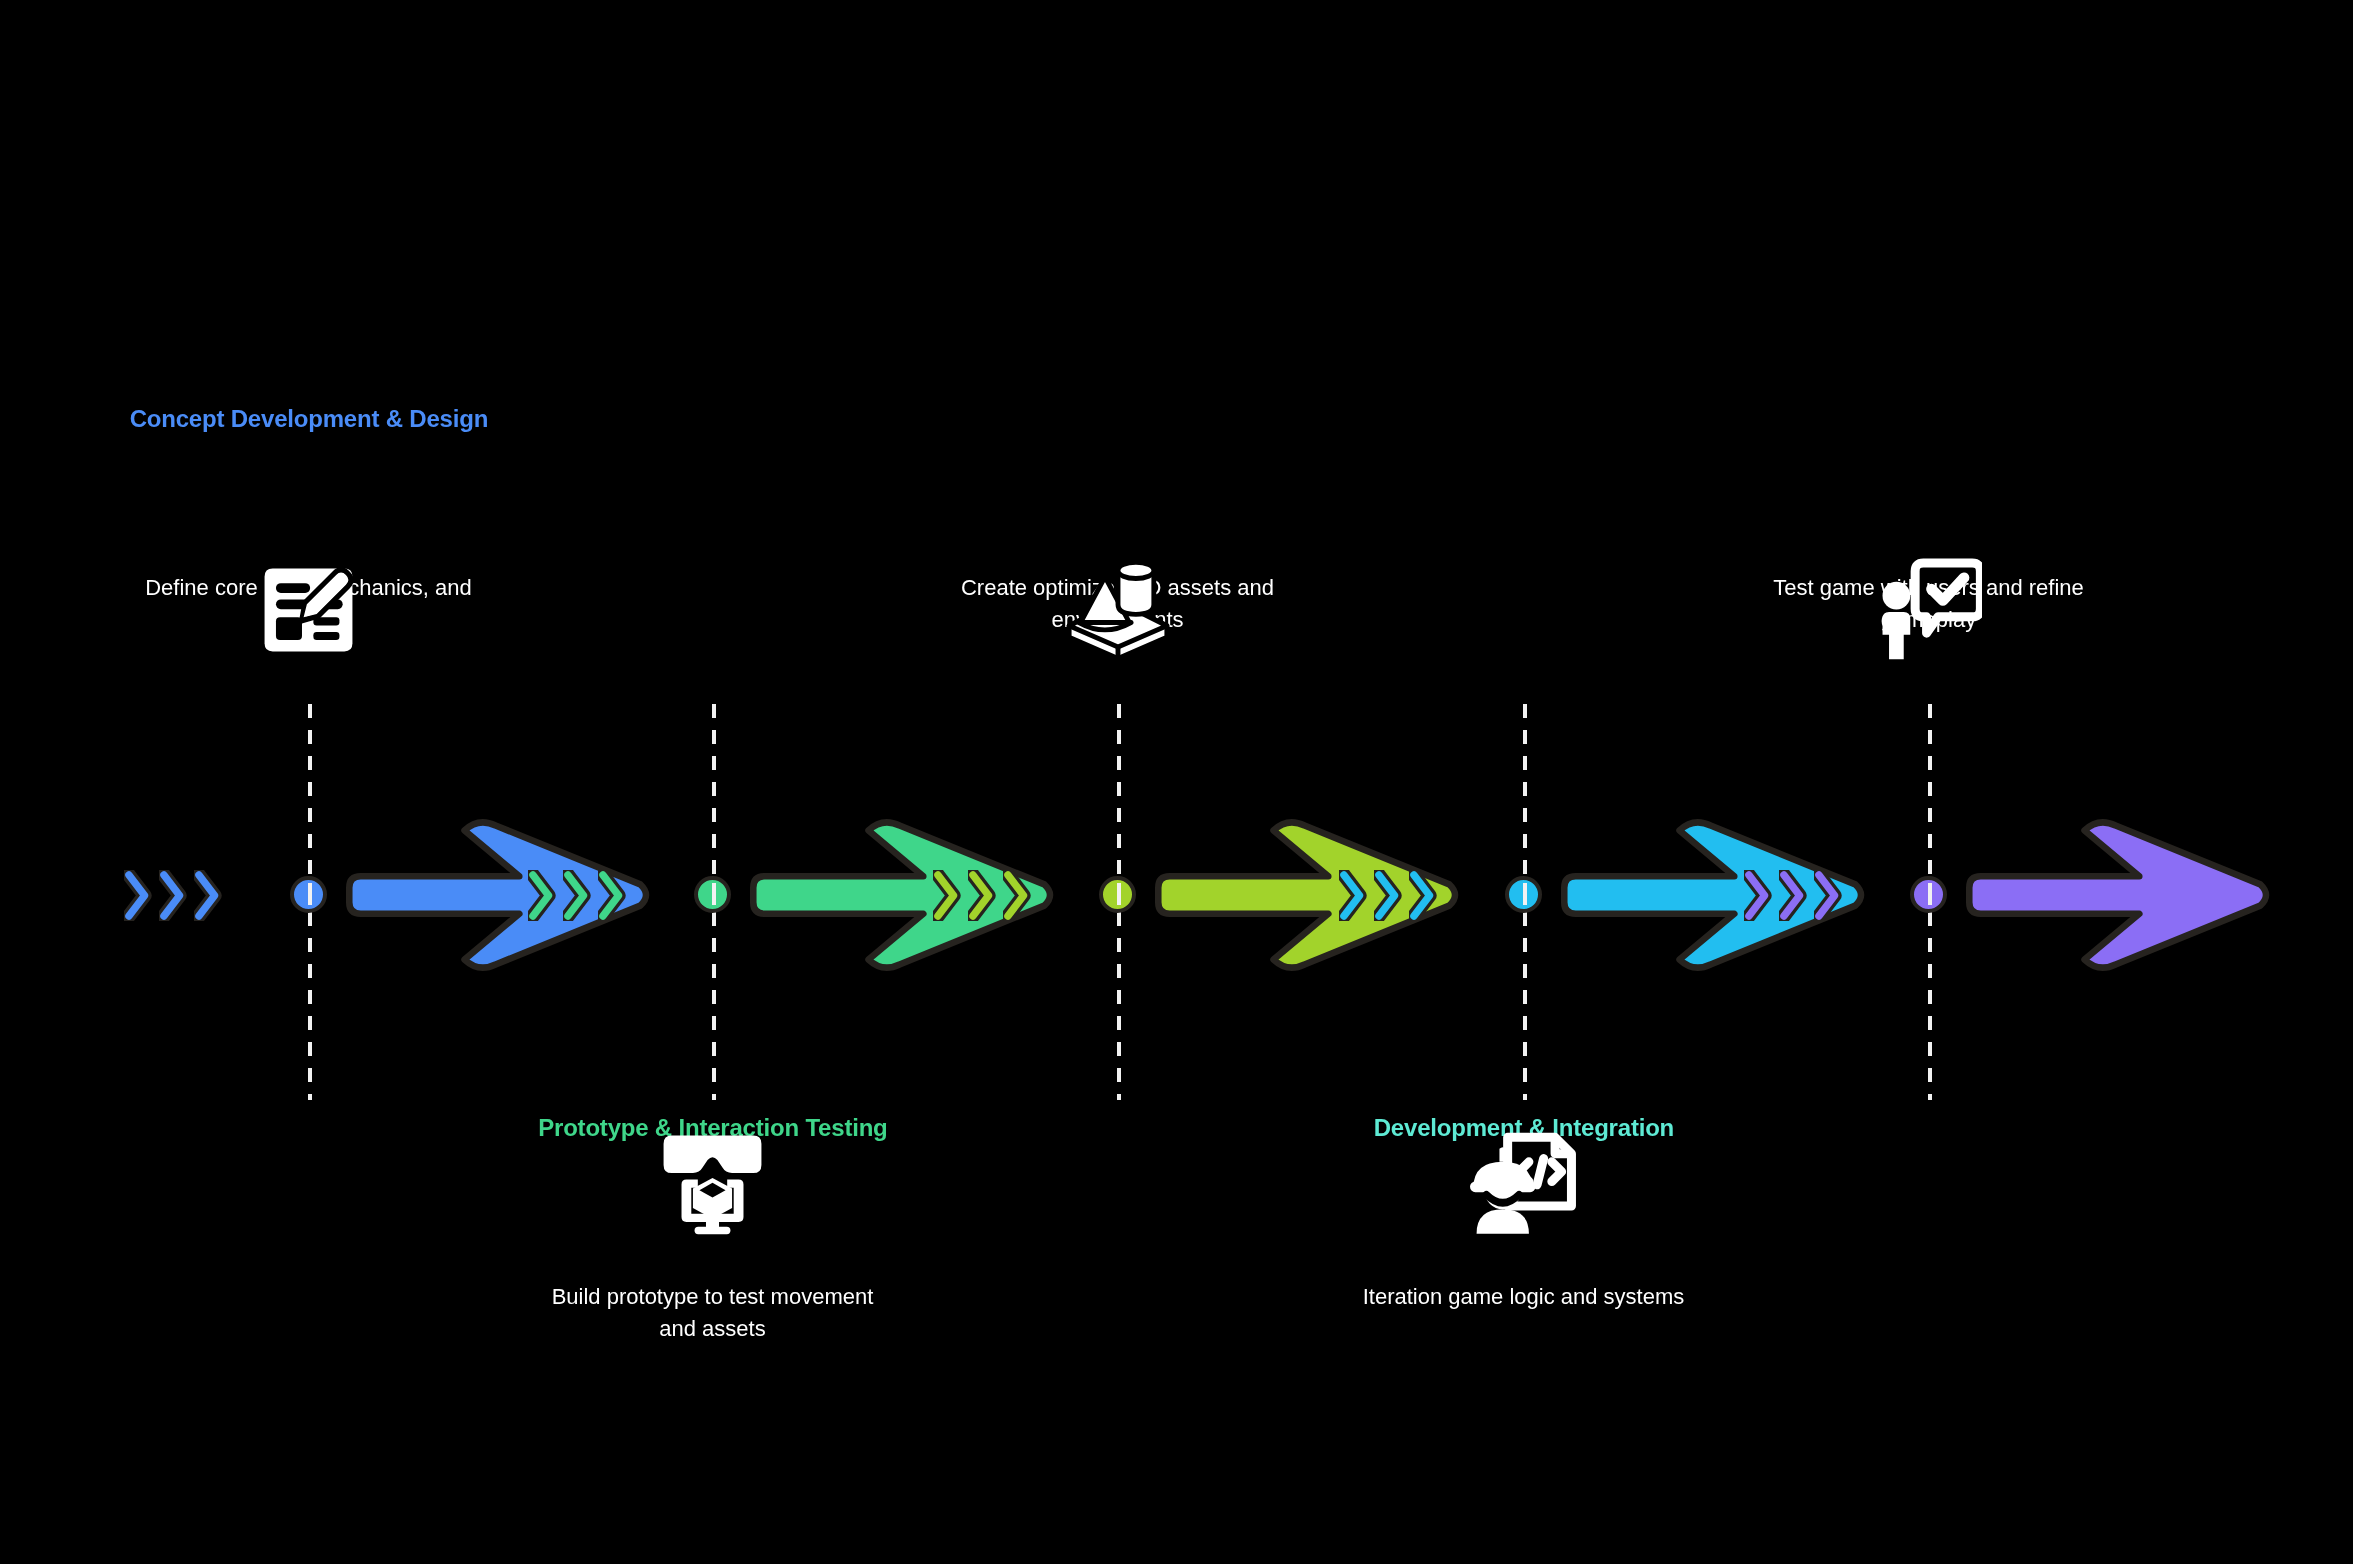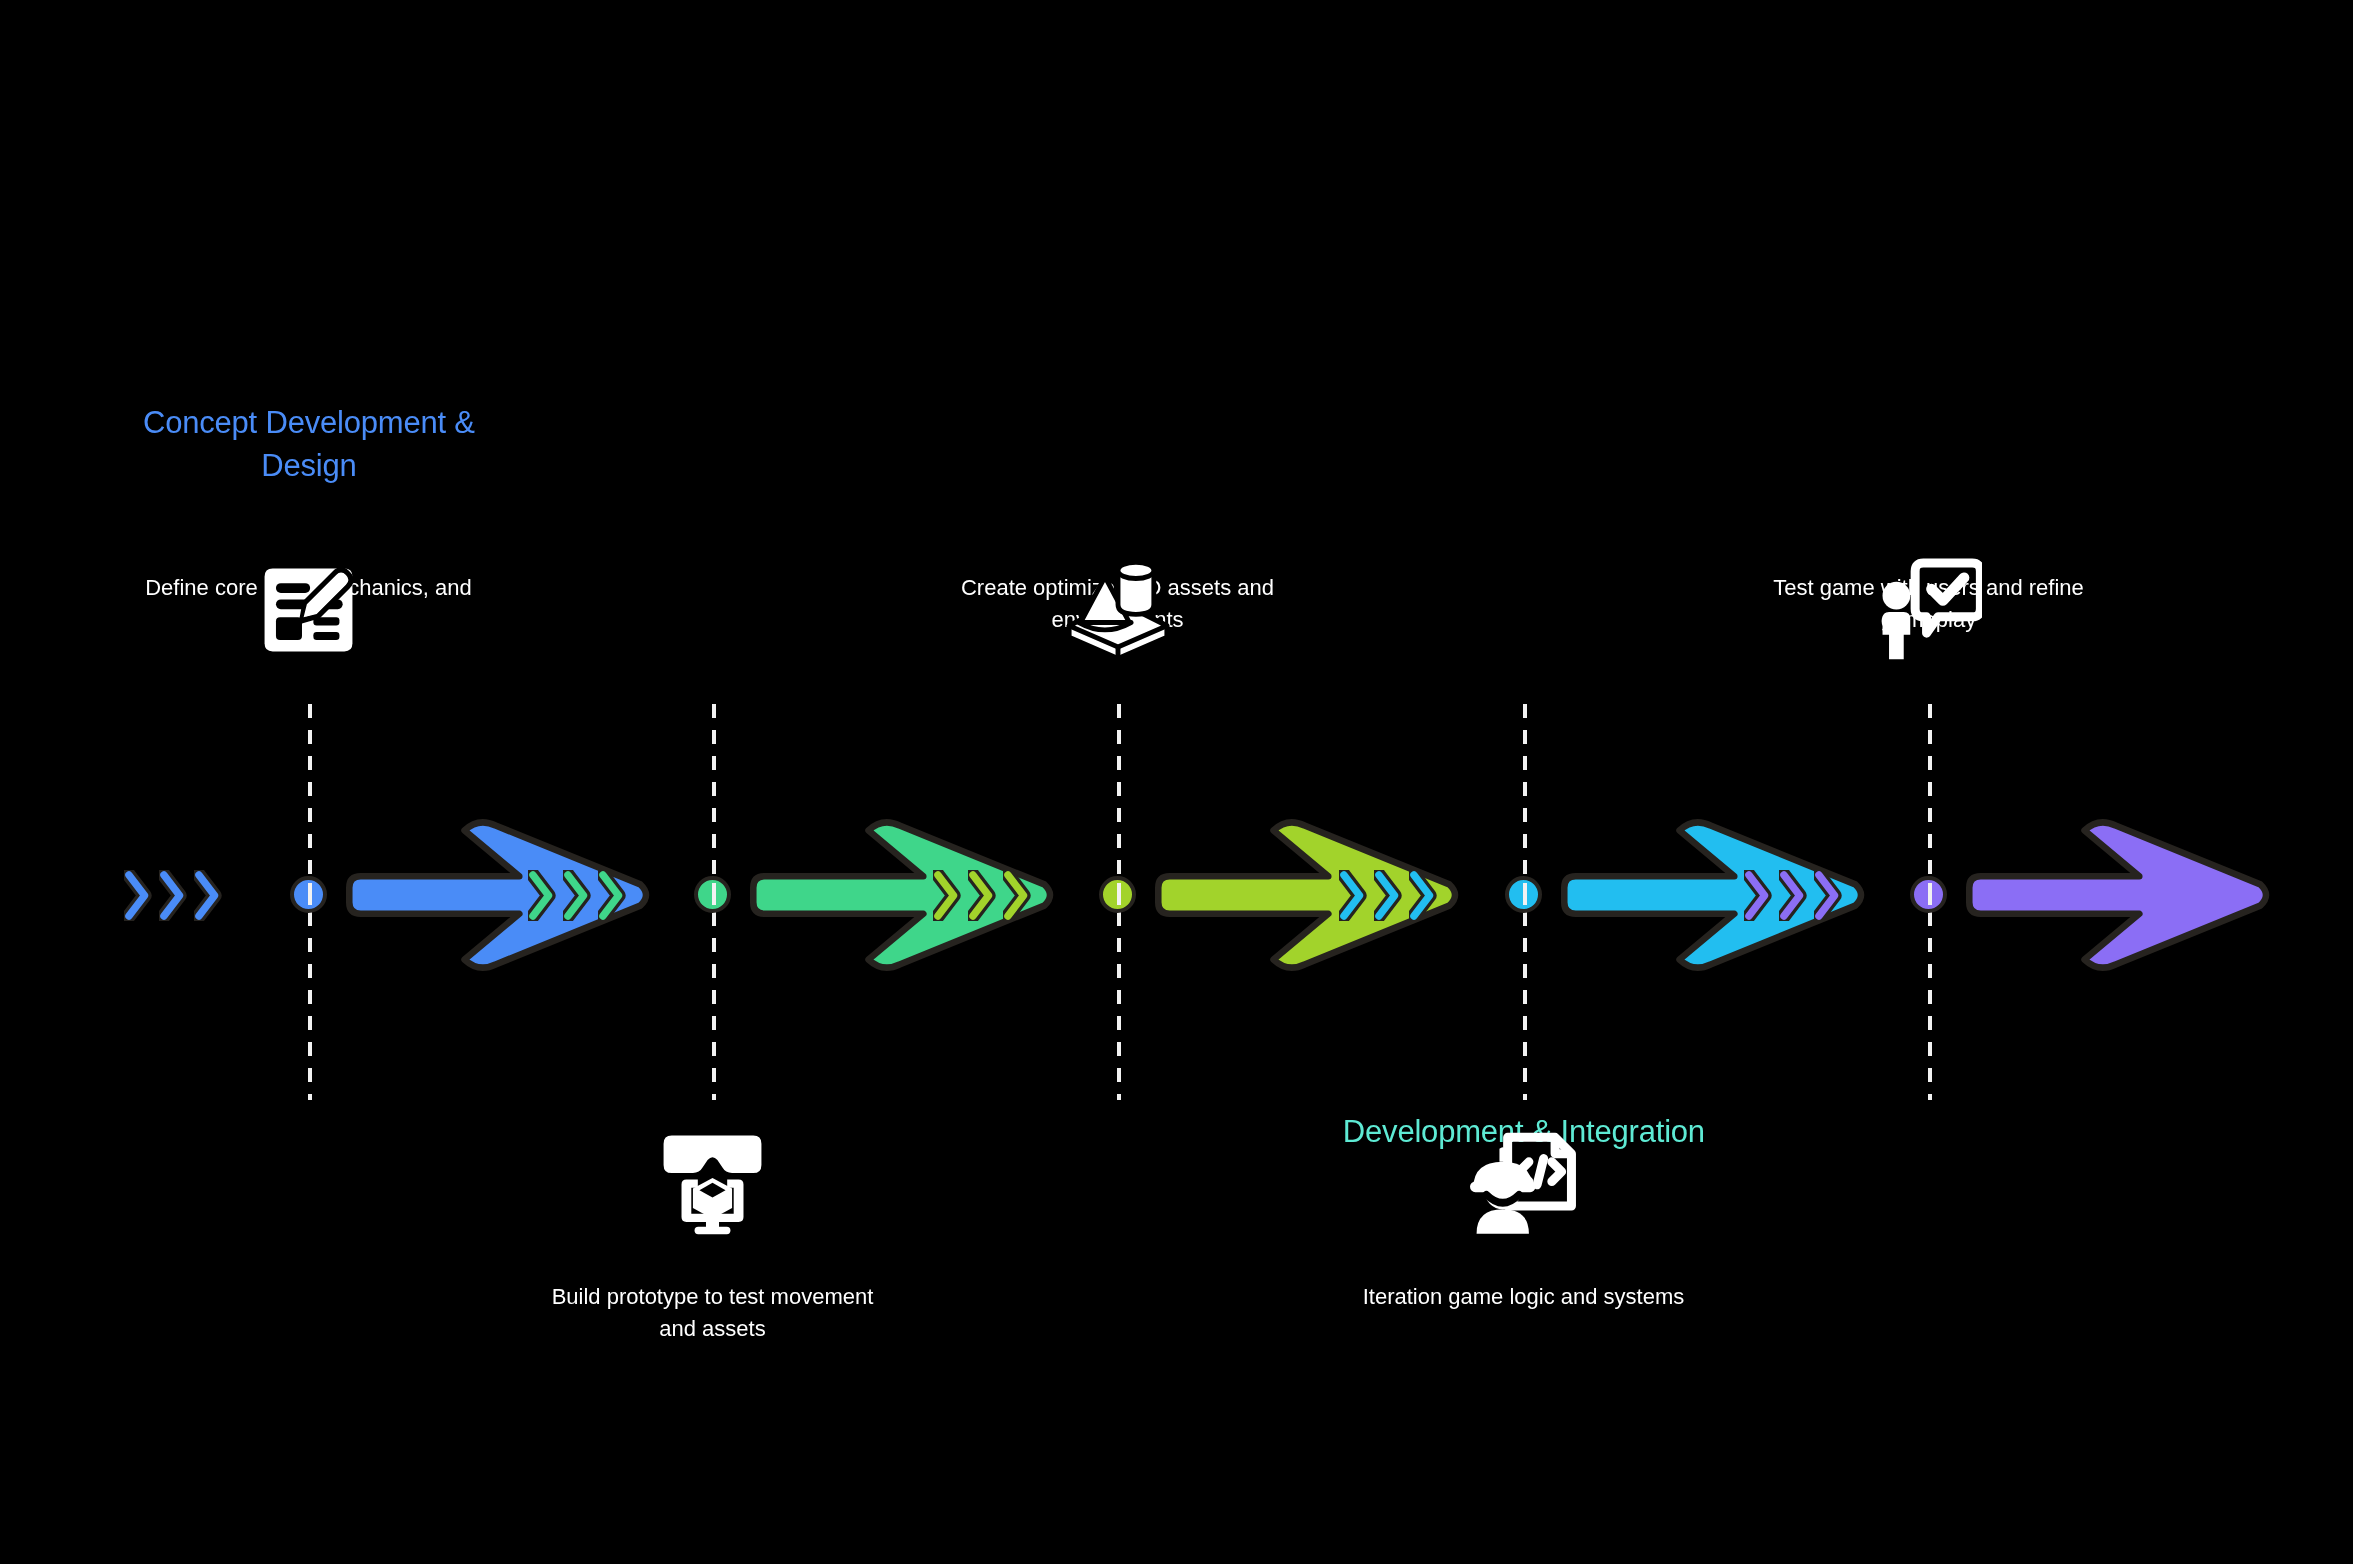--- a/index.html
+++ b/index.html
@@ -98,22 +98,22 @@
     height: 152px;
   }
   .big-arrow svg { display: block; width: 100%; height: 100%; }
 
   
   .title {
     position: absolute;
     left: 4.9px;
     width: 396px;
     text-align: center;
-    font-size: 31px;
-    font-weight: 400;
+    font-size: 24px;
+    font-weight: 700;
     line-height: 1.38;
     letter-spacing: -0.2px;
   }
   .desc {
     position: absolute;
     left: 29px;
     width: 347px;
     text-align: center;
     font-size: 22px;
     font-weight: 400;
@@ -191,20 +191,21 @@
         <rect x="24" y="68" width="32" height="28" rx="5" fill="#000000"></rect>
         <rect x="70" y="68" width="32" height="10" rx="4" fill="#000000"></rect>
         <rect x="70" y="86" width="32" height="10" rx="4" fill="#000000"></rect>
         <path d="M60 50 L96 14 Q104 6 112 14 Q120 22 112 30 L76 66 L56 72 Z" fill="#ffffff" stroke="#000000" stroke-width="7" stroke-linejoin="round"></path>
         <path d="M62 52 L98 16 Q104 10 110 16 Q116 22 110 28 L74 64 L58 68 Z" fill="#ffffff"></path>
       </svg>
     </div>
   </div>
 
   <div class="step bottom" style="left:510px">
+    <div class="title" style="color: rgb(63, 214, 138);">Prototype &amp; Interaction Testing</div>
     <div class="desc">Build prototype to test movement and assets</div>
     <div class="dash-line"></div>
 
     <div class="arrow-row">
       <div class="chevrons">
         <div class="chev">
           <svg viewBox="0 0 34 62">
               <path d="M6 6 L25 31 L6 56" fill="none" stroke="#26231f" stroke-width="17" stroke-linecap="round" stroke-linejoin="round"></path>
               <path d="M6 6 L25 31 L6 56" fill="none" stroke="#3fd68a" stroke-width="9" stroke-linecap="round" stroke-linejoin="round"></path>
             </svg>

